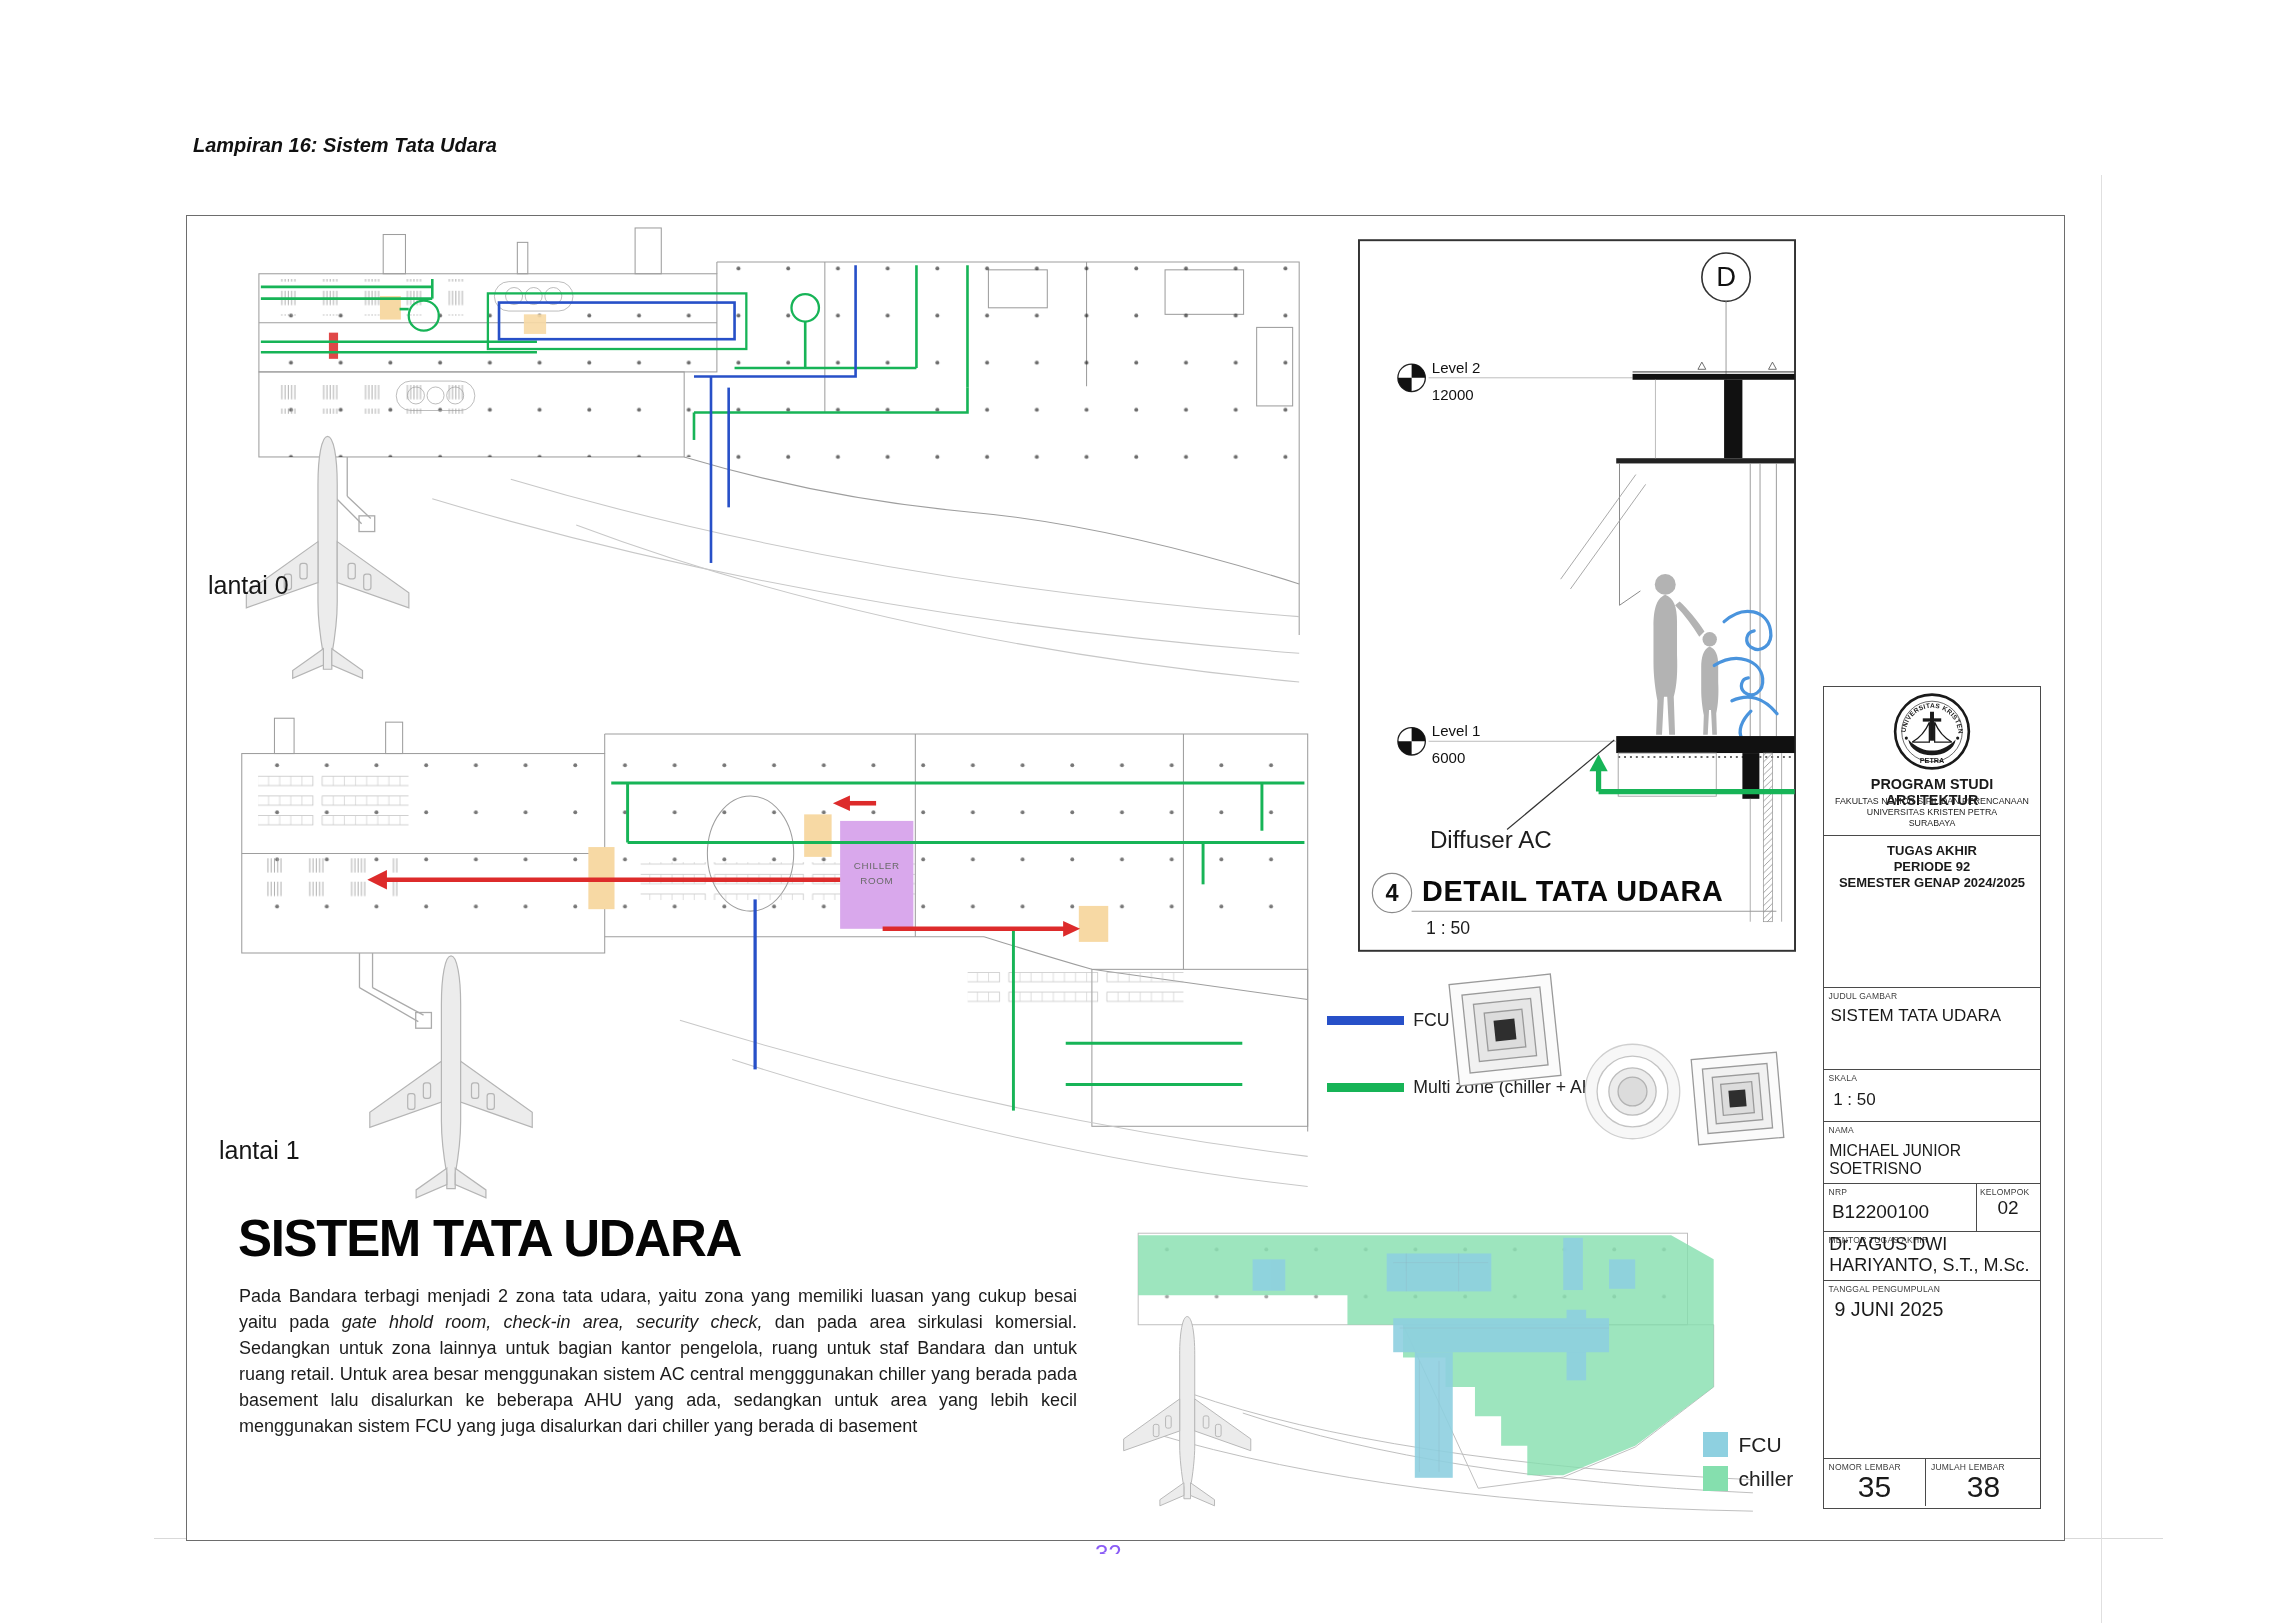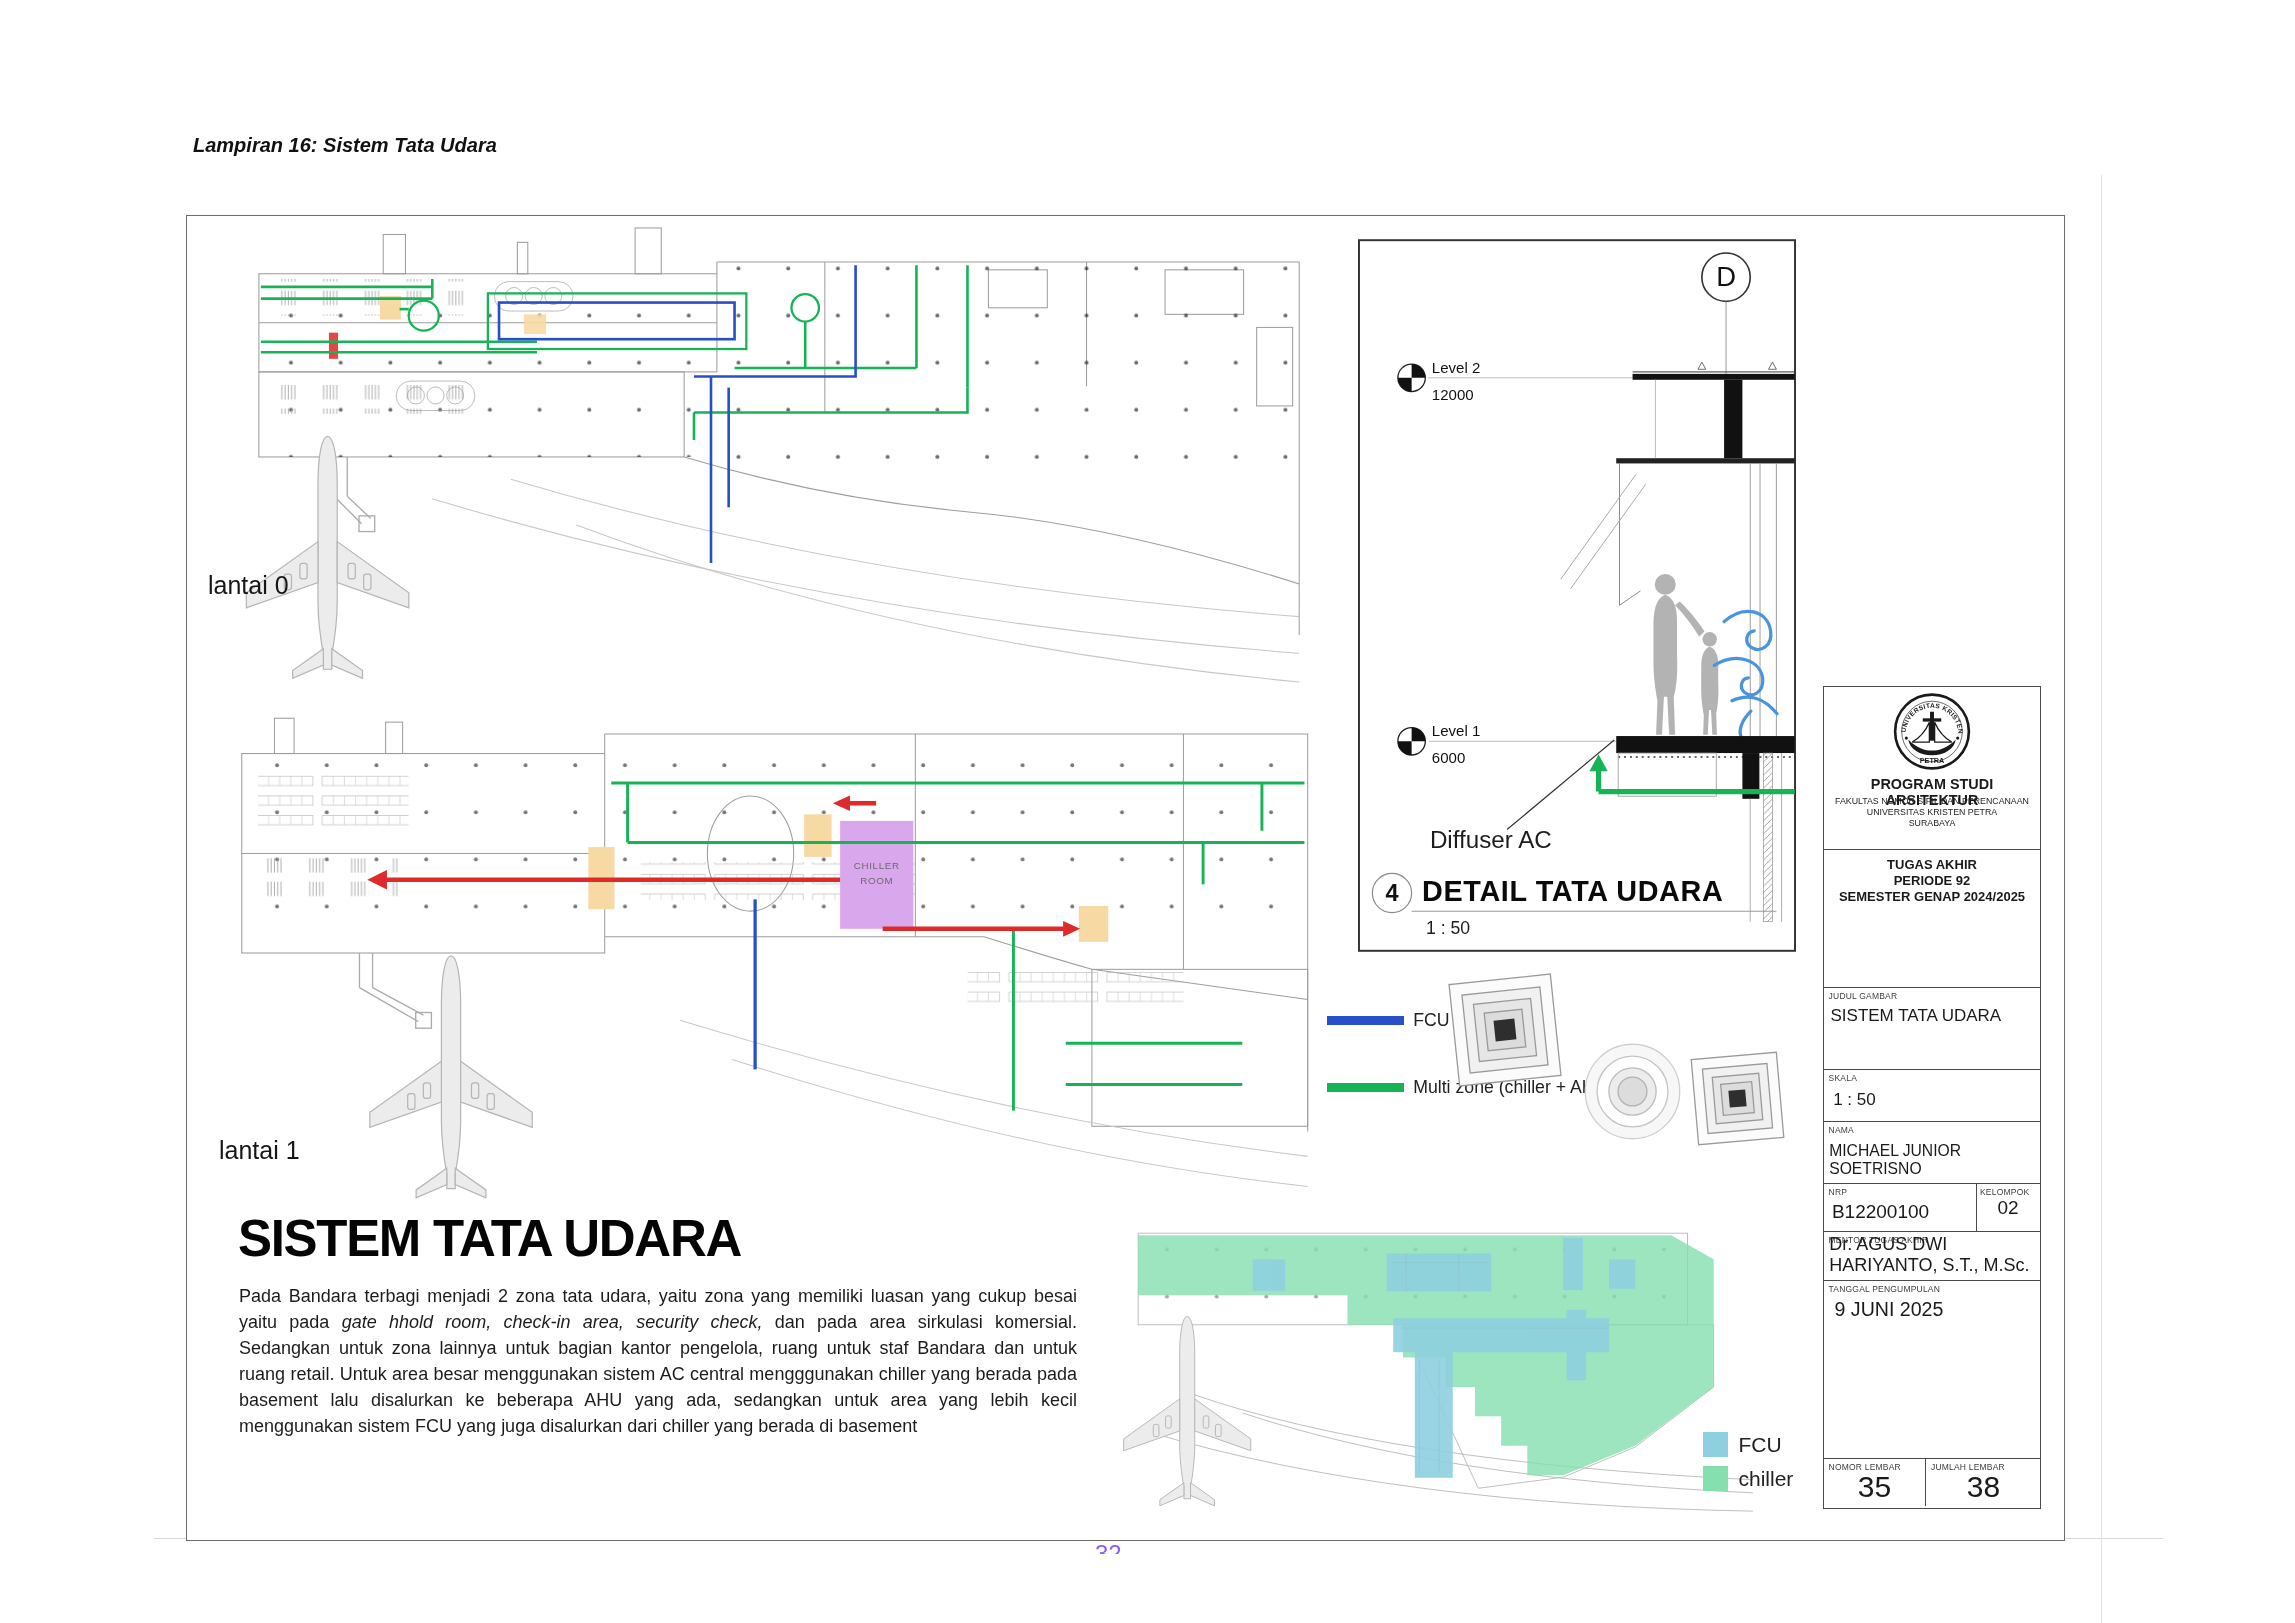--- a/index.html
+++ b/index.html
@@ -43,21 +43,21 @@
   .zleg-text{font-size:21px;color:#222;}
 
   
   #titleblock{left:1823px;top:686px;width:216px;height:821px;border:1.3px solid #4a4a4a;background:#fff;font-family:"Liberation Sans",sans-serif;}
   .tb-row{position:absolute;left:0;width:100%;border-top:1.3px solid #4a4a4a;box-sizing:border-box;}
   .tb-label{position:absolute;left:4.6px;top:2.6px;font-size:8.5px;color:#3c3c3c;letter-spacing:0.2px;}
   #tb-r1{top:0;height:156px;border-top:none;}
   #tb-logo{position:absolute;left:50%;top:5.2px;transform:translateX(-50%);}
   #tb-program{position:absolute;top:89px;width:100%;text-align:center;font-size:14.4px;font-weight:bold;}
   #tb-fac{position:absolute;top:109px;width:100%;text-align:center;font-size:8.8px;line-height:11px;color:#222;}
-  #tb-r2{top:162px;height:58px;}
+  #tb-r2{top:148px;height:58px;}
   #tb-ta{position:absolute;top:6.5px;width:100%;text-align:center;font-size:13px;font-weight:bold;line-height:16.4px;}
   #tb-r3{top:214px;height:86px;}
   #tb-judul-tugas{position:absolute;top:17px;left:6.5px;right:6.5px;text-align:center;font-size:16.4px;line-height:22px;}
   #tb-r4{top:300px;height:82px;}
   #tb-judul-gambar{position:absolute;top:18.3px;left:6.5px;font-size:17px;}
   #tb-r5{top:382px;height:52px;}
   #tb-skala{position:absolute;top:19.6px;left:9.2px;font-size:17px;}
   #tb-r6{top:434px;height:62px;}
   #tb-nama{position:absolute;top:19.6px;left:5.2px;font-size:15.7px;}
   #tb-r7{top:496px;height:48px;}

